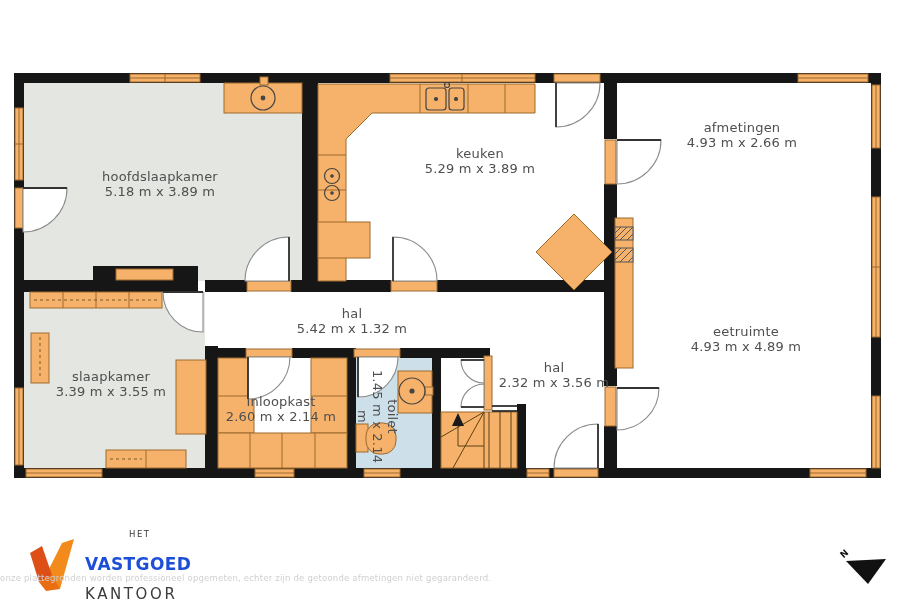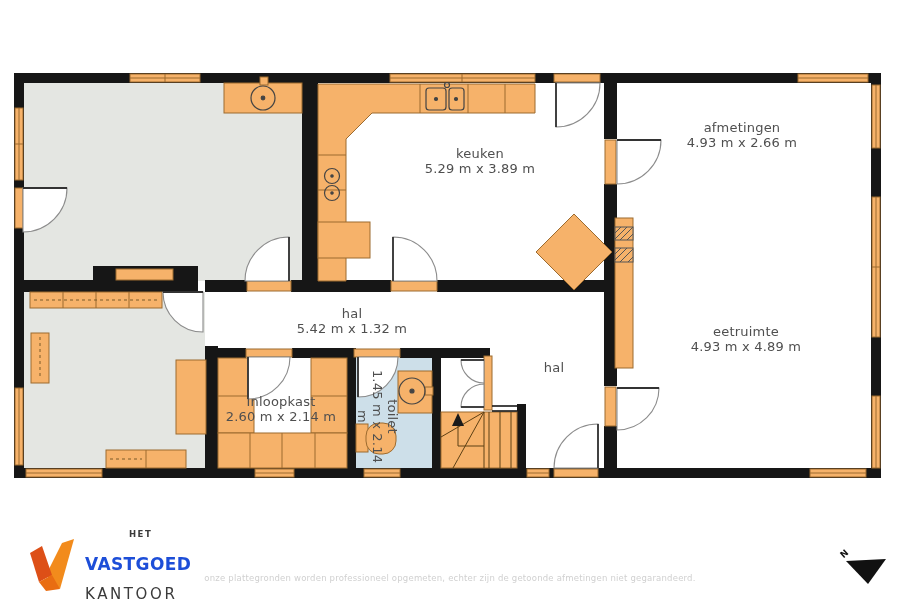--- a/index.html
+++ b/index.html
@@ -5,24 +5,24 @@
   html,body{margin:0;padding:0;background:#fff;}
   .stage{position:relative;width:900px;height:600px;background:#fff;overflow:hidden;
          font-family:"DejaVu Sans","Liberation Sans",sans-serif;}
   .plan-svg{position:absolute;left:0;top:0;}
   .room-label{position:absolute;width:200px;text-align:center;font-size:13px;
               line-height:15px;color:#4f4f4f;letter-spacing:.2px;}
   .room-label .dims{display:block;}
   .room-label.rot{width:110px;transform:rotate(90deg);}
   .logo{position:absolute;left:28px;top:529px;display:flex;align-items:center;}
   .logo-text{margin-left:7px;}
-  .logo-het{font-size:8.5px;font-weight:bold;letter-spacing:1.5px;color:#3a3a3a;padding-left:44px;}
+  .logo-het{font-size:8.5px;font-weight:normal;letter-spacing:1.5px;color:#3a3a3a;padding-left:44px;}
   .logo-vastgoed{font-size:17px;font-weight:bold;letter-spacing:.4px;color:#1d4ed8;margin-top:15px;}
   .logo-kantoor{font-size:15px;letter-spacing:2.6px;color:#3a3a3a;margin-top:11px;}
-  .disclaimer{position:absolute;left:0;top:573px;width:100%;text-align:center;
+  .disclaimer{position:absolute;left:0;top:573px;width:100%;
               font-size:8.5px;color:#d0d0d0;letter-spacing:.2px;}
   .compass{position:absolute;left:833px;top:544px;}
 </style>
 </head>
 <body>
 
 <div class="stage">
 
 <svg class="plan-svg" width="900" height="600" viewBox="0 0 900 600">
 
@@ -230,46 +230,55 @@
     <line x1="617" y1="140" x2="661" y2="140"></line>
     <line x1="617" y1="388" x2="659" y2="388"></line>
     <line x1="248" y1="357" x2="248" y2="399"></line>
     <line x1="358" y1="357" x2="358" y2="397"></line>
     <line x1="484" y1="360" x2="461" y2="360"></line>
     <line x1="484" y1="407" x2="461" y2="407"></line>
     <line x1="598" y1="468" x2="598" y2="424"></line>
   </g>
 </svg>
 
+  <div class="room-label" style="left:60px;top:169px;">
+    <span>hoofdslaapkamer</span>
+    <span class="dims">5.18 m x 3.89 m</span>
+  </div>
   <div class="room-label" style="left:380px;top:146px;">
     <span>keuken</span>
     <span class="dims">5.29 m x 3.89 m</span>
   </div>
   <div class="room-label" style="left:642px;top:120px;">
     <span>afmetingen</span>
     <span class="dims">4.93 m x 2.66 m</span>
   </div>
   <div class="room-label" style="left:646px;top:324px;">
     <span>eetruimte</span>
     <span class="dims">4.93 m x 4.89 m</span>
   </div>
   <div class="room-label" style="left:252px;top:306px;">
     <span>hal</span>
     <span class="dims">5.42 m x 1.32 m</span>
   </div>
+  <div class="room-label" style="left:11px;top:369px;">
+    <span>slaapkamer</span>
+    <span class="dims">3.39 m x 3.55 m</span>
+  </div>
   <div class="room-label" style="left:181px;top:394px;">
     <span>Inloopkast</span>
     <span class="dims">2.60 m x 2.14 m</span>
   </div>
   <div class="room-label rot" style="left:322px;top:394px;">
     <span>toilet</span>
     <span class="dims">1.45 m x 2.14 m</span>
   </div>
   <div class="room-label" style="left:454px;top:360px;width:200px;">
     <span>hal</span>
+    <span class="dims">2.32 m x 3.56 m</span>
   </div>
 
   <div class="logo">
     <svg width="50" height="54" viewBox="0 0 50 54">
       <polygon points="46,0 32,50 18,36 34,4" fill="#f28b1c"></polygon>
       <polygon points="2,14 14,7 24,36 11,43" fill="#dd4f17"></polygon>
       <polygon points="11,43 24,36 32,50 18,52" fill="#e96d12"></polygon>
     </svg>
     <div class="logo-text">
       <div class="logo-het">HET</div>

